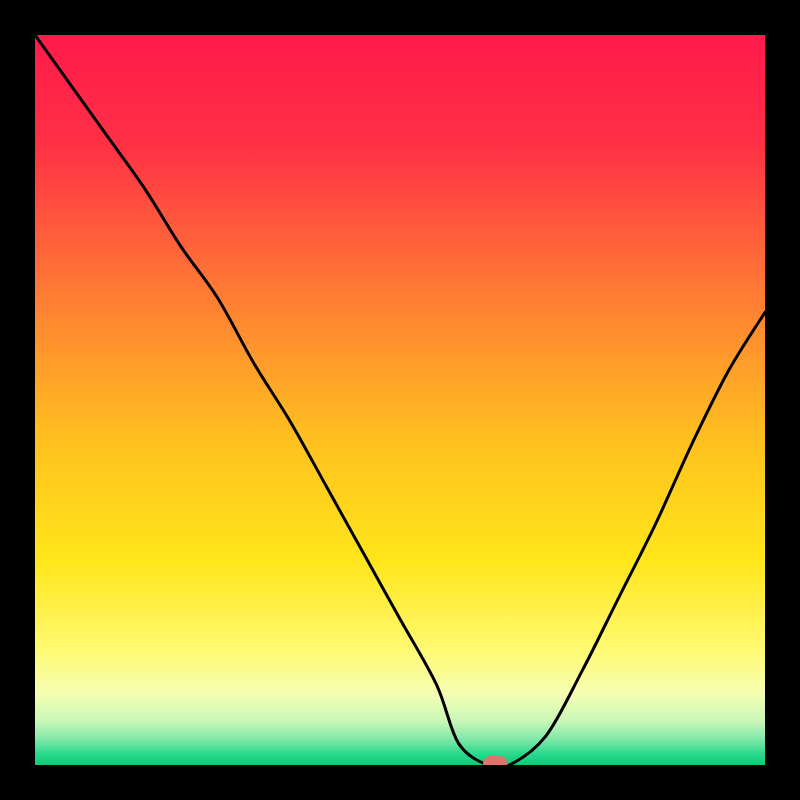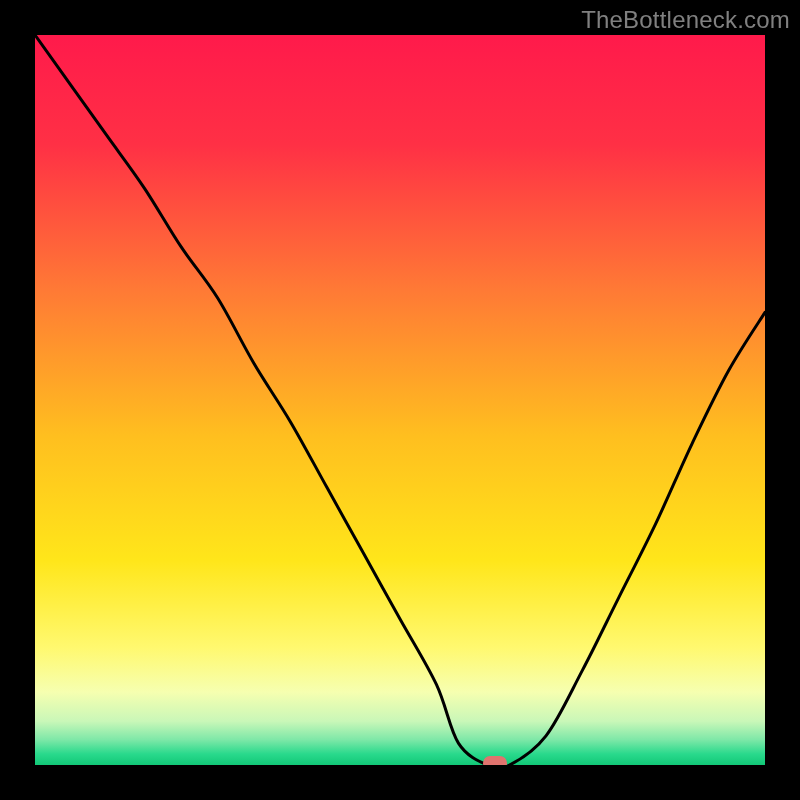--- a/index.html
+++ b/index.html
@@ -7,21 +7,20 @@
   .plot{position:absolute;left:35px;top:35px;width:730px;height:730px;overflow:hidden}
   .grad{position:absolute;inset:0}
   .curve{position:absolute;inset:0}
   .watermark{position:absolute;top:6px;right:10px;color:#808080;font-size:24px;font-weight:400;letter-spacing:.2px}
   .marker{position:absolute;width:24px;height:14px;border-radius:7px;background:#e0736e;transform:translate(-50%,-50%)}
 </style>
 </head>
 <body>
 
 <div class="frame">
-  <div class="watermark">TheBottleneck.com</div>
   <div class="plot">
     <svg class="grad" viewBox="0 0 730 730" preserveAspectRatio="none">
       <defs>
         <linearGradient id="g" x1="0" y1="0" x2="0" y2="1">
             <stop offset="0%" stop-color="#ff1a4b"></stop>
             <stop offset="15%" stop-color="#ff3045"></stop>
             <stop offset="35%" stop-color="#ff7a35"></stop>
             <stop offset="55.00000000000001%" stop-color="#ffbf1f"></stop>
             <stop offset="72%" stop-color="#ffe61a"></stop>
             <stop offset="84%" stop-color="#fff970"></stop>

